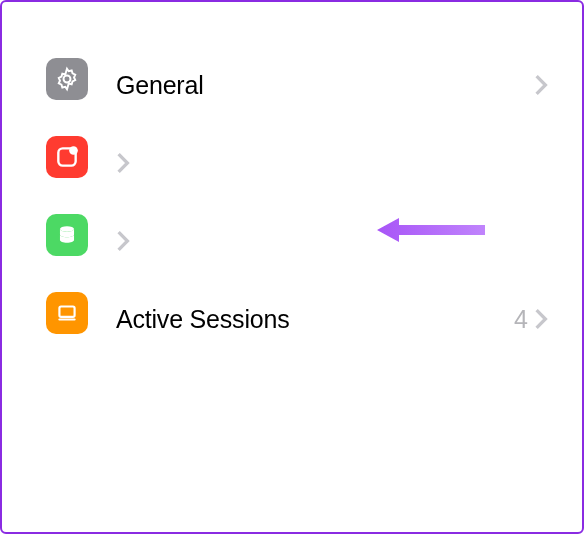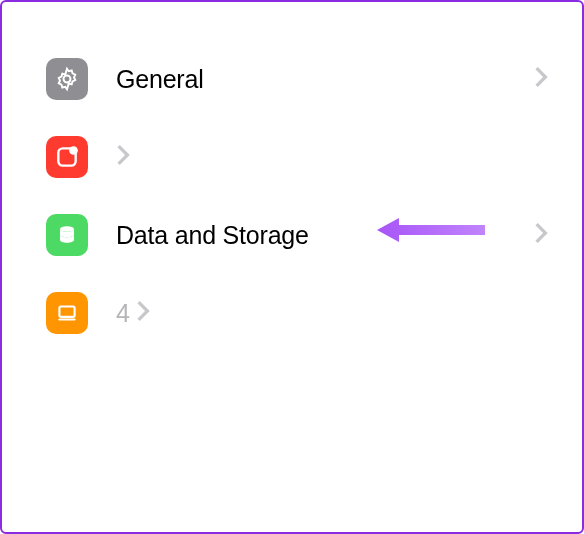--- a/index.html
+++ b/index.html
@@ -16,21 +16,21 @@
       border-radius: 6px;
       padding: 38px 8px 20px 8px;
       position: relative;
     }
     .settings-list {
       display: flex;
       flex-direction: column;
     }
     .settings-row {
       display: flex;
-      align-items: center;
+      align-items: flex-end;
       padding: 18px 26px 18px 36px;
       cursor: pointer;
       position: relative;
     }
     .icon-box {
       width: 42px;
       height: 42px;
       border-radius: 10px;
       display: flex;
       align-items: center;
@@ -112,33 +112,33 @@
 
 
   <div class="settings-row">
     <div class="icon-box bg-green">
       <svg viewBox="0 0 24 24" fill="#fff">
           <ellipse cx="12" cy="6.5" rx="6.5" ry="2.6"></ellipse>
           <path d="M5.5 6.5v5c0 1.4 2.9 2.6 6.5 2.6s6.5-1.2 6.5-2.6v-5c0 1.4-2.9 2.6-6.5 2.6S5.5 7.9 5.5 6.5z"></path>
           <path d="M5.5 11.5v5c0 1.4 2.9 2.6 6.5 2.6s6.5-1.2 6.5-2.6v-5c0 1.4-2.9 2.6-6.5 2.6S5.5 12.9 5.5 11.5z"></path>
         </svg>
     </div>
-    <span class="row-label">Data and Storage</span>
     <span class="chevron"><svg viewBox="0 0 12 20">
           <polyline points="2,2 10,10 2,18"></polyline>
         </svg></span>
   </div>
 
   <div class="settings-row">
     <div class="icon-box bg-orange">
       <svg viewBox="0 0 24 24">
           <rect x="5" y="6" width="14" height="9.5" rx="1.5" fill="none" stroke="#fff" stroke-width="2"></rect>
           <rect x="4" y="17" width="16" height="2" rx="1" fill="#fff"></rect>
         </svg>
     </div>
+    <span class="row-label">Active Sessions</span>
     <span class="row-value">4</span>
     <span class="chevron"><svg viewBox="0 0 12 20">
           <polyline points="2,2 10,10 2,18"></polyline>
         </svg></span>
   </div>
 
 
 </div>
 
 <svg class="arrow-annotation" width="110" height="30" viewBox="0 0 110 30">

